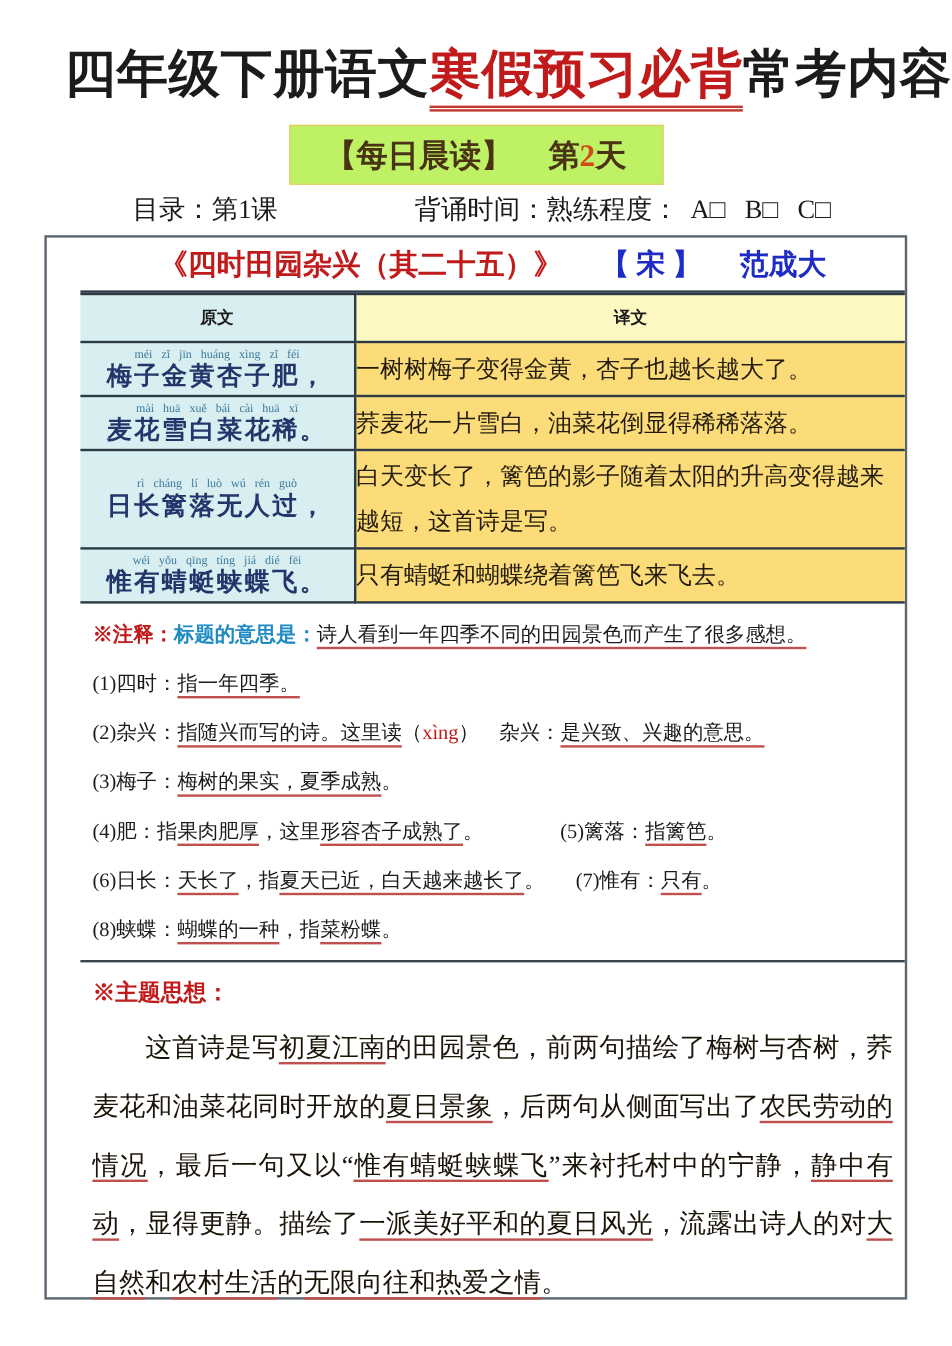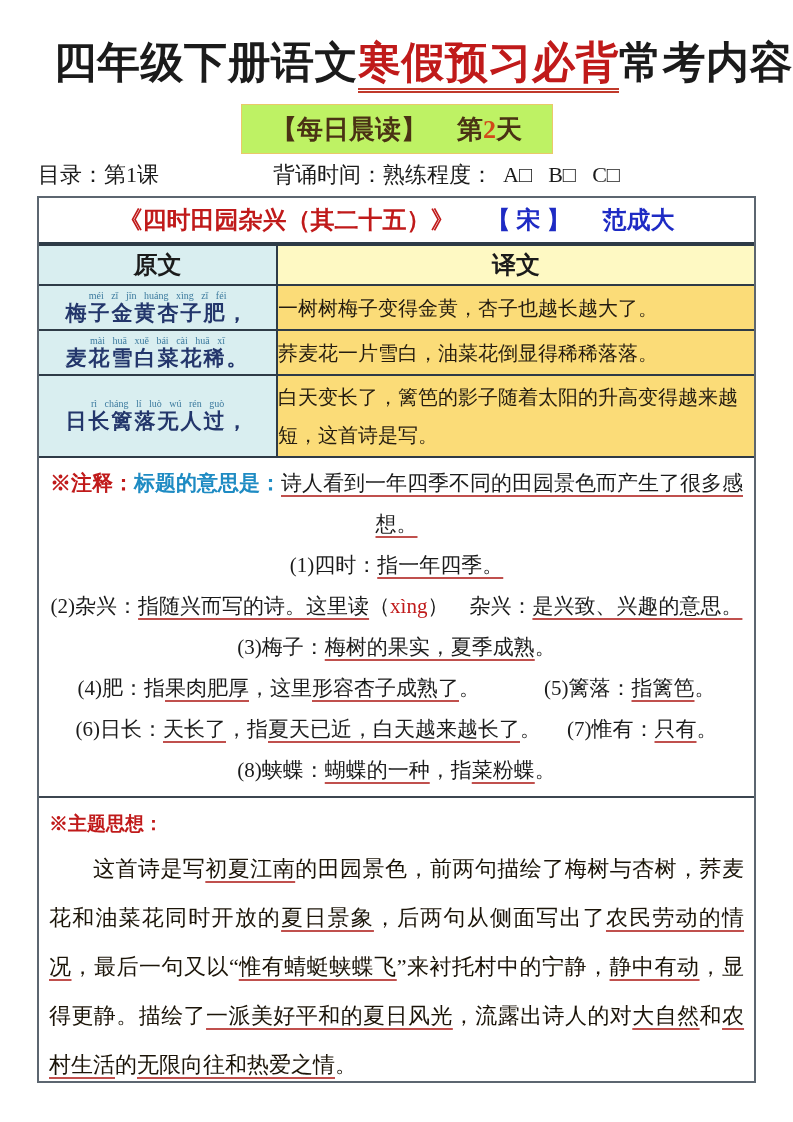--- a/index.html
+++ b/index.html
@@ -33,54 +33,54 @@
   .banner {
     width:312px; margin:12px auto 0 auto;
     background:#bef264; border:1px solid #eac86a;
     display:flex; align-items:center; justify-content:center; gap:30px;
     font-size:26px; font-weight:bold; color:#4a3214;
     height:50px;
   }
   .meta-row {
     display:flex; align-items:center;
     margin:6px 28px 6px 38px;
-    font-size:22px; white-space:nowrap;
+    font-size:22px; white-space:nowrap;justify-content:center;
   }
   .meta-recite { margin-left:114px; }
   .meta-prof   { }
   .opt   { margin-left:10px; cursor:pointer; }
   .opt + .opt { margin-left:16px; }
 
   
   .content-box {
     margin:2px auto 0 37px; width:719px; height:887px;
-    border:2px solid #5c6670; background:#fff;
+    border:2px solid #5c6670; background:#fff;padding-left:28px;
   }
   .poem-header {
     height:46px; display:flex; align-items:center; justify-content:center;
     gap:32px; font-size:24px; font-weight:bold;
     border-bottom:2px solid #2e3b47; white-space:nowrap;
   }
   table.poem {
     width:100%; border-collapse:collapse; table-layout:fixed;
   }
   table.poem th, table.poem td { border:2px solid #2e3b47; padding:0; }
   table.poem th:first-child, table.poem td:first-child { border-left:none; width:33.3%; }
   table.poem th:last-child,  table.poem td:last-child  { border-right:none; }
   th.orig, td.orig { background:#d9eef0; }
   th.trans, td.trans { background:#fbdc78; }
-  table.poem th { height:40px; font-size:24px; font-weight:bold; background-clip:padding-box; }
+  table.poem th { height:40px; font-size:14px; font-weight:bold; background-clip:padding-box; }
   th.trans { background:#fef9c3; }
   tr.r45 { height:45px; } tr.r82 { height:82px; }
   td.orig { text-align:center; color:#23366b; }
   .pinyin { font-size:10px; line-height:11px; color:#3c7a9e; word-spacing:5px; }
   .hanzi  { font-size:21px; line-height:25px; font-weight:600; letter-spacing:2px; }
   td.trans { font-size:20px; line-height:38px; padding:1px 10px; color:#241c10; }
 
-  .notes { padding:5px 10px 0 10px; font-size:21px;text-align:center; }
+  .notes { padding:5px 10px 0 10px; font-size:17px; }
   .notes p { margin:0; line-height:41px; white-space:nowrap; }
   .notes p.wrap { white-space:normal; }
 
   .divider { border-top:2px solid #3c4650; margin-top:5px; }
 
   .theme { padding:4px 10px 0 10px; }
   .theme-head { margin:2px 0 0 0; font-size:19px; line-height:40px; font-weight:bold; color:#c01a1a; }
   .theme-para {
     margin:0; font-size:22px; line-height:49px;
     text-indent:2em; text-align:justify; color:#1b1408;
@@ -135,20 +135,27 @@
         </td>
         <td class="trans">荞麦花一片雪白，油菜花倒显得稀稀落落。</td>
       </tr>
       <tr class="r82">
         <td class="orig">
           <div class="pinyin">rì cháng lí luò wú rén guò</div>
           <div class="hanzi">日长篱落无人过，</div>
         </td>
         <td class="trans">白天变长了，篱笆的影子随着太阳的升高变得越来越短，这首诗是写。</td>
       </tr>
+      <tr class="r45">
+        <td class="orig">
+          <div class="pinyin">wéi yǒu qīng tíng jiá dié fēi</div>
+          <div class="hanzi">惟有蜻蜓蛱蝶飞。</div>
+        </td>
+        <td class="trans">只有蜻蜓和蝴蝶绕着篱笆飞来飞去。</td>
+      </tr>
     </tbody>
       </table>
 
     <div class="notes">
       <p class="wrap"><span class="red b">※注释：</span><span class="nblue b">标题的意思是：</span><span class="u">诗人看到一年四季不同的田园景色而产生了很多感想。</span></p>
       <p><span>(1)四时：</span><span class="u">指一年四季。</span></p>
       <p><span>(2)杂兴：</span><span class="u">指随兴而写的诗。这里读</span><span>（</span><span class="red">xìng</span><span>）　杂兴：</span><span class="u">是兴致、兴趣的意思。</span></p>
       <p><span>(3)梅子：</span><span class="u">梅树的果实，夏季成熟</span><span>。</span></p>
       <p><span>(4)肥：指</span><span class="u">果肉肥厚</span><span>，这里</span><span class="u">形容杏子成熟了</span><span>。</span><span class="gap"></span><span>(5)篱落：</span><span class="u">指篱笆</span><span>。</span></p>
       <p><span>(6)日长：</span><span class="u">天长了</span><span>，指</span><span class="u">夏天已近，白天越来越长了</span><span>。</span><span class="gap2"></span><span>(7)惟有：</span><span class="u">只有</span><span>。</span></p>

